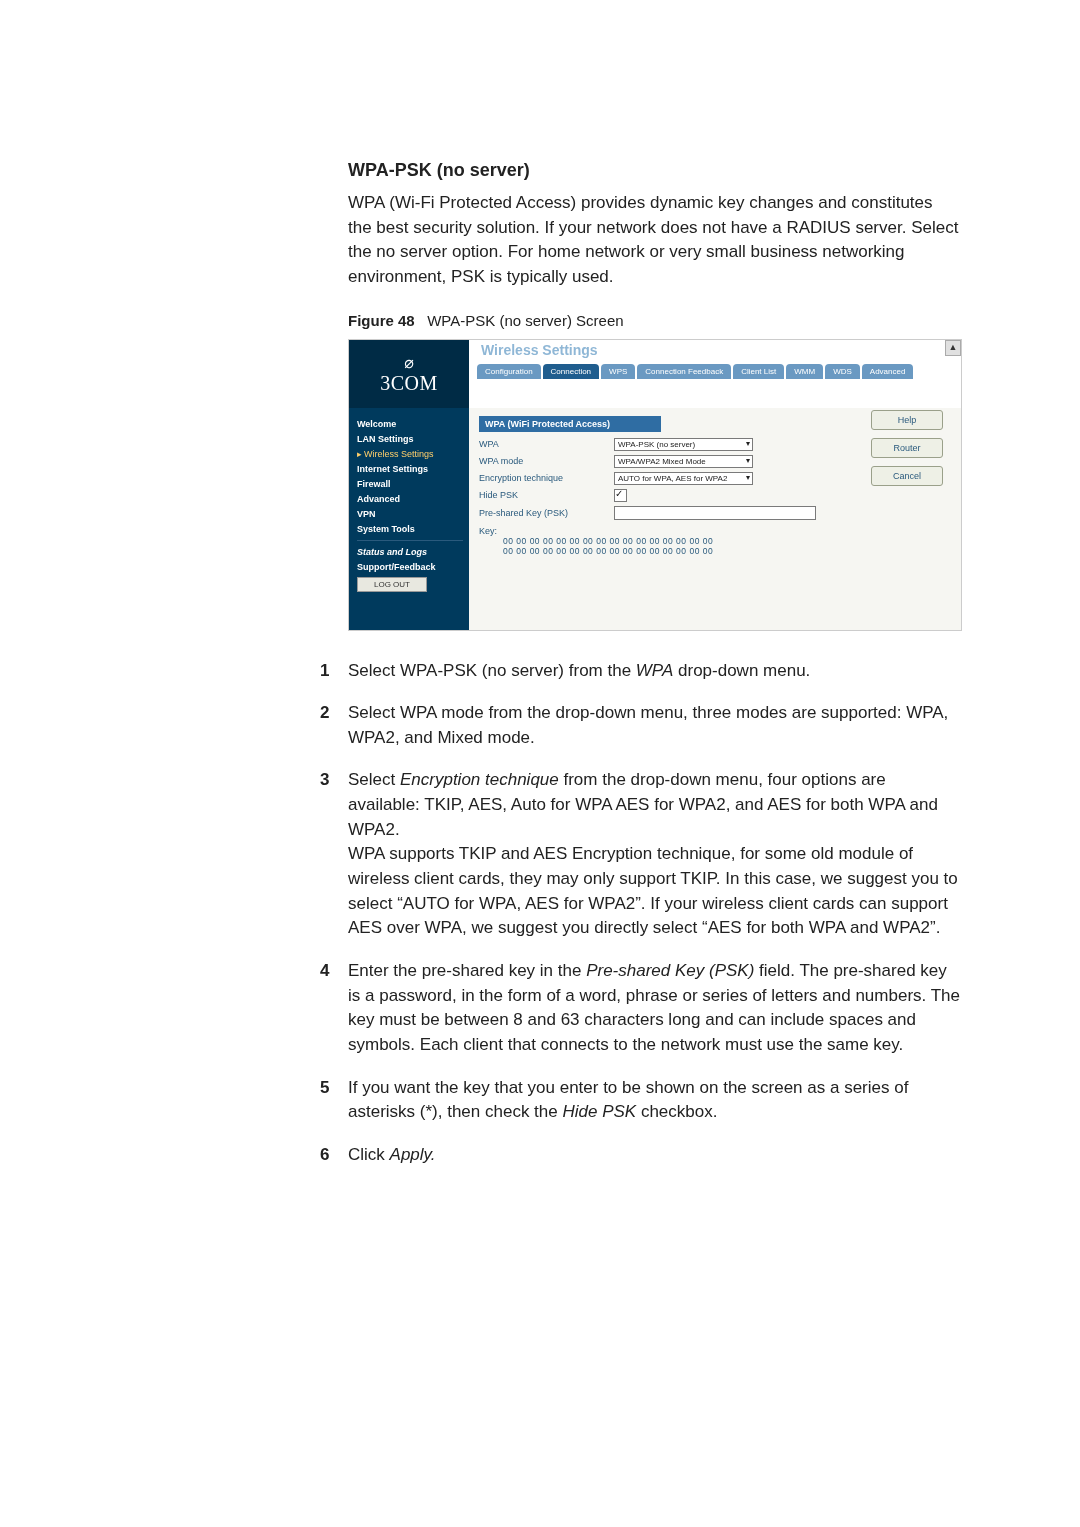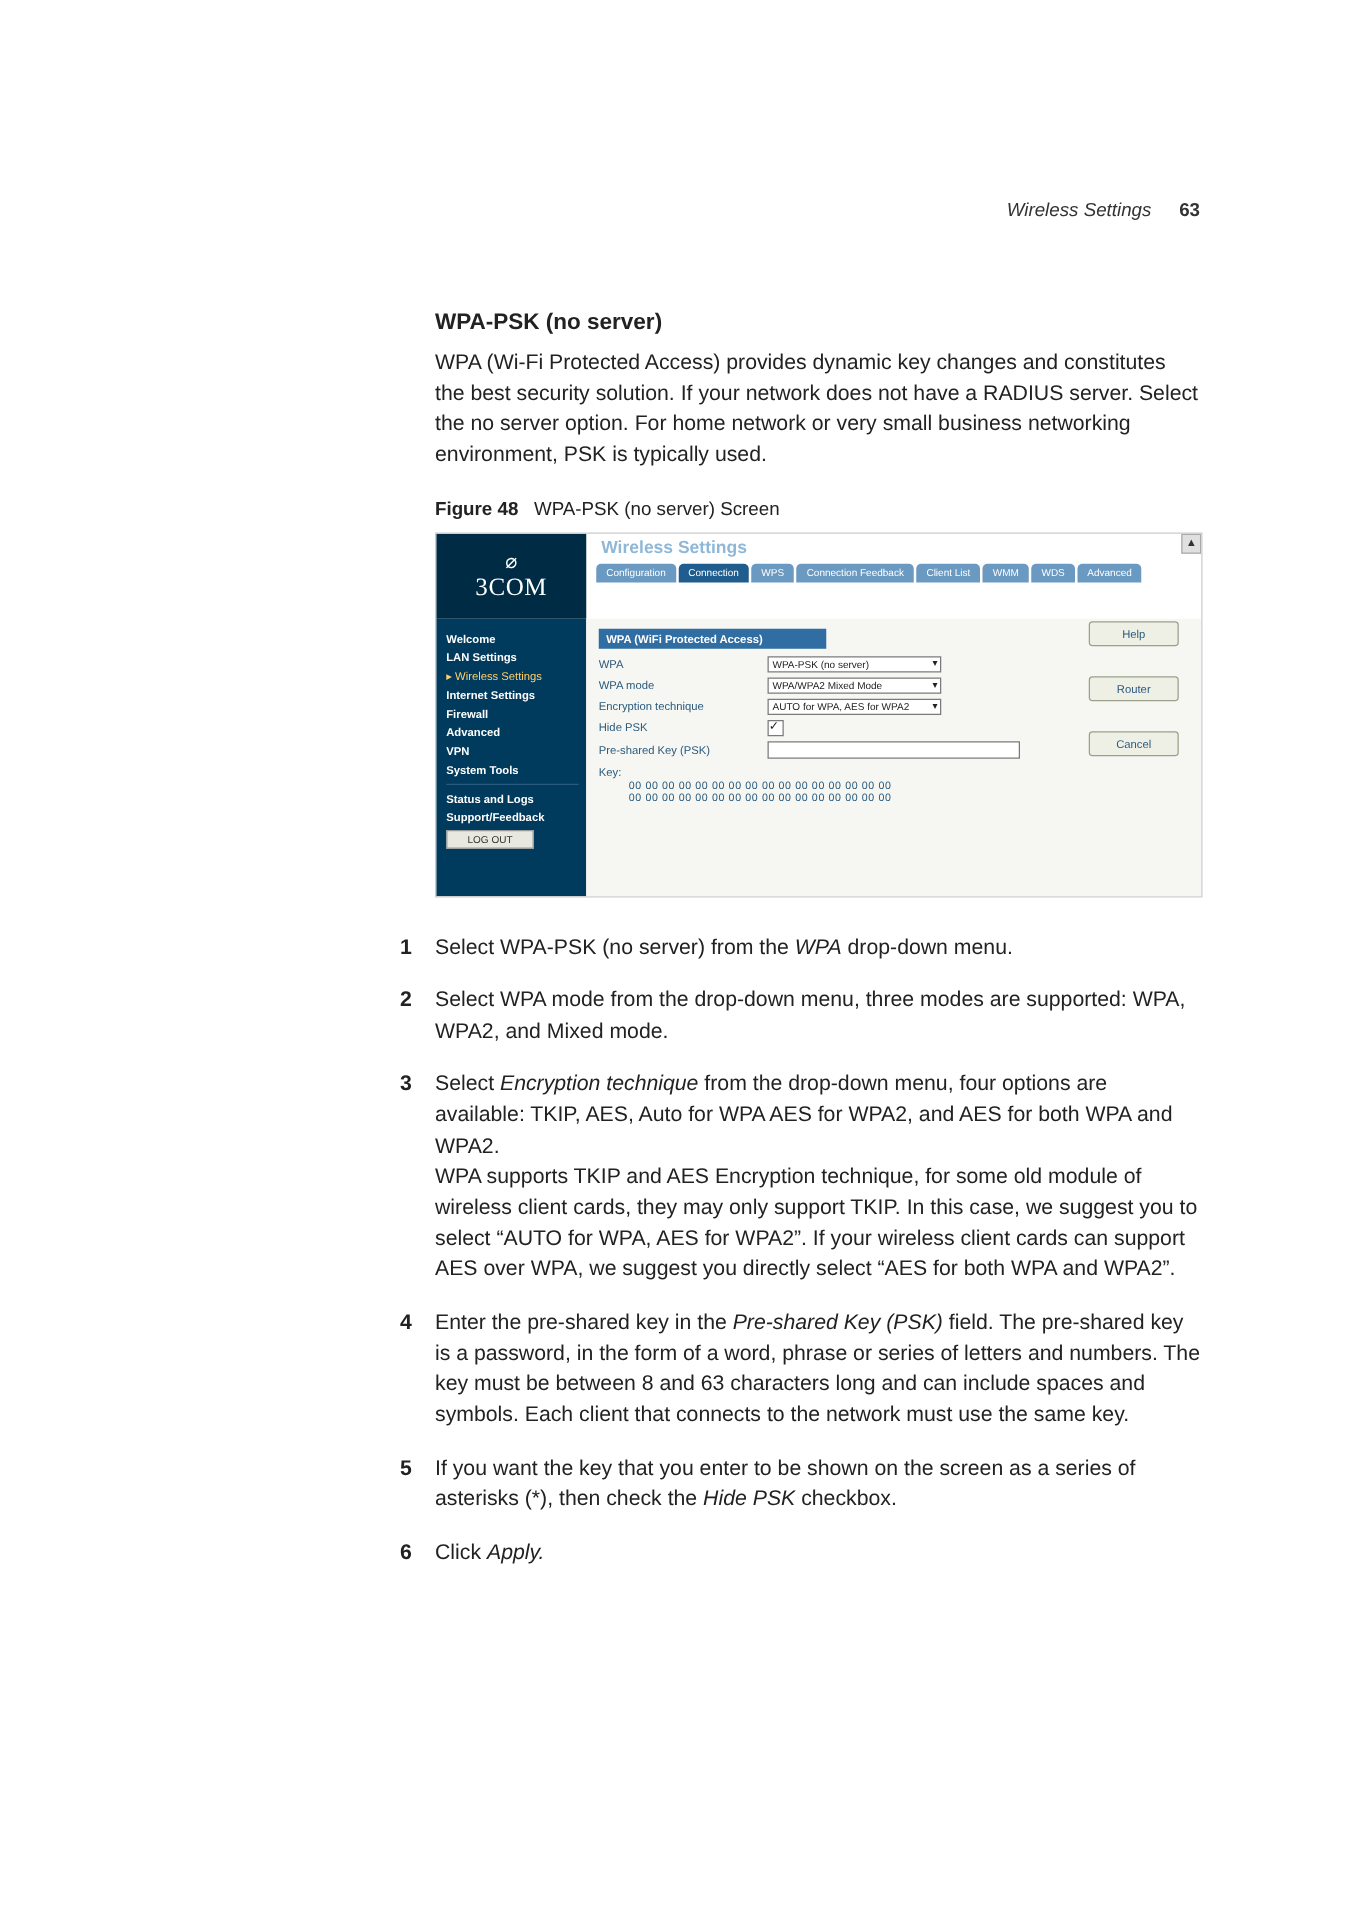--- a/index.html
+++ b/index.html
@@ -145,21 +145,21 @@
     height: 12px; width: 200px;
   }
   .ss-chk { width:11px; height:11px; border:1px solid #7a7a7a; background:#fff; display:inline-block; position:relative;}
   .ss-chk::after { content:"✓"; position:absolute; top:-2px; left:0; font-size:10px; color:#222;}
   .ss-key { margin-top:6px; }
   .ss-key .hex { color:#2a5a7d; font-size:8.5px; letter-spacing:.5px; margin-left:24px;}
   .ss-sidebtns {
     position: absolute;
     right: 18px;
     top: 2px;
-    display:flex; flex-direction:column; gap:24px;
+    display:flex; flex-direction:column; gap:8px;
     width: 72px;
   }
   .ss-btn {
     background: #eef0e6;
     border: 1px solid #9aa08a;
     font-size: 9px;
     color: #2a5a7d;
     text-align: center;
     padding: 4px 0;
     border-radius: 3px;
@@ -183,24 +183,20 @@
     position: absolute;
     left: -28px;
     font-weight: bold;
   }
   .it { font-style: italic; }
 </style>
 </head>
 <body>
 
 <div class="page">
-  <div class="running-head">
-    <span class="it">Wireless Settings</span>
-    <span class="pn">63</span>
-  </div>
 
   <div class="h3">WPA-PSK (no server)</div>
   <div class="body-para">WPA (Wi-Fi Protected Access) provides dynamic key changes and constitutes the best security solution. If your network does not have a RADIUS server. Select the no server option. For home network or very small business networking environment, PSK is typically used.</div>
 
   <div class="fig-caption">
     <b>Figure 48</b>&nbsp;&nbsp;
     <span>WPA-PSK (no server) Screen</span>
   </div>
 
   <div class="screenshot-wrap">
@@ -230,21 +226,21 @@
       <div class="ss-nav">
         <div style="font-weight:bold;color:#fff;">Welcome</div>
         <div style="color:#fff;font-weight:bold;">LAN Settings</div>
         <div class="cur">▸ <span>Wireless Settings</span></div>
         <div style="color:#fff;font-weight:bold;">Internet Settings</div>
         <div style="color:#fff;font-weight:bold;">Firewall</div>
         <div style="color:#fff;font-weight:bold;">Advanced</div>
         <div style="color:#fff;font-weight:bold;">VPN</div>
         <div style="color:#fff;font-weight:bold;">System Tools</div>
         <div class="hr"></div>
-        <div style="color:#fff;font-weight:bold;">Status and Logs</div>
+        <div style="color:#fff;font-weight:bold;font-style:italic;">Status and Logs</div>
         <div style="color:#fff;font-weight:bold;">Support/Feedback</div>
         <div class="ss-logout">LOG OUT</div>
       </div>
       <div class="ss-main">
         <div class="ss-section-title">WPA (WiFi Protected Access)</div>
         <div class="ss-row">
           <span class="lbl">WPA</span>
           <span class="ss-sel">WPA-PSK (no server)</span>
         </div>
         <div class="ss-row">

